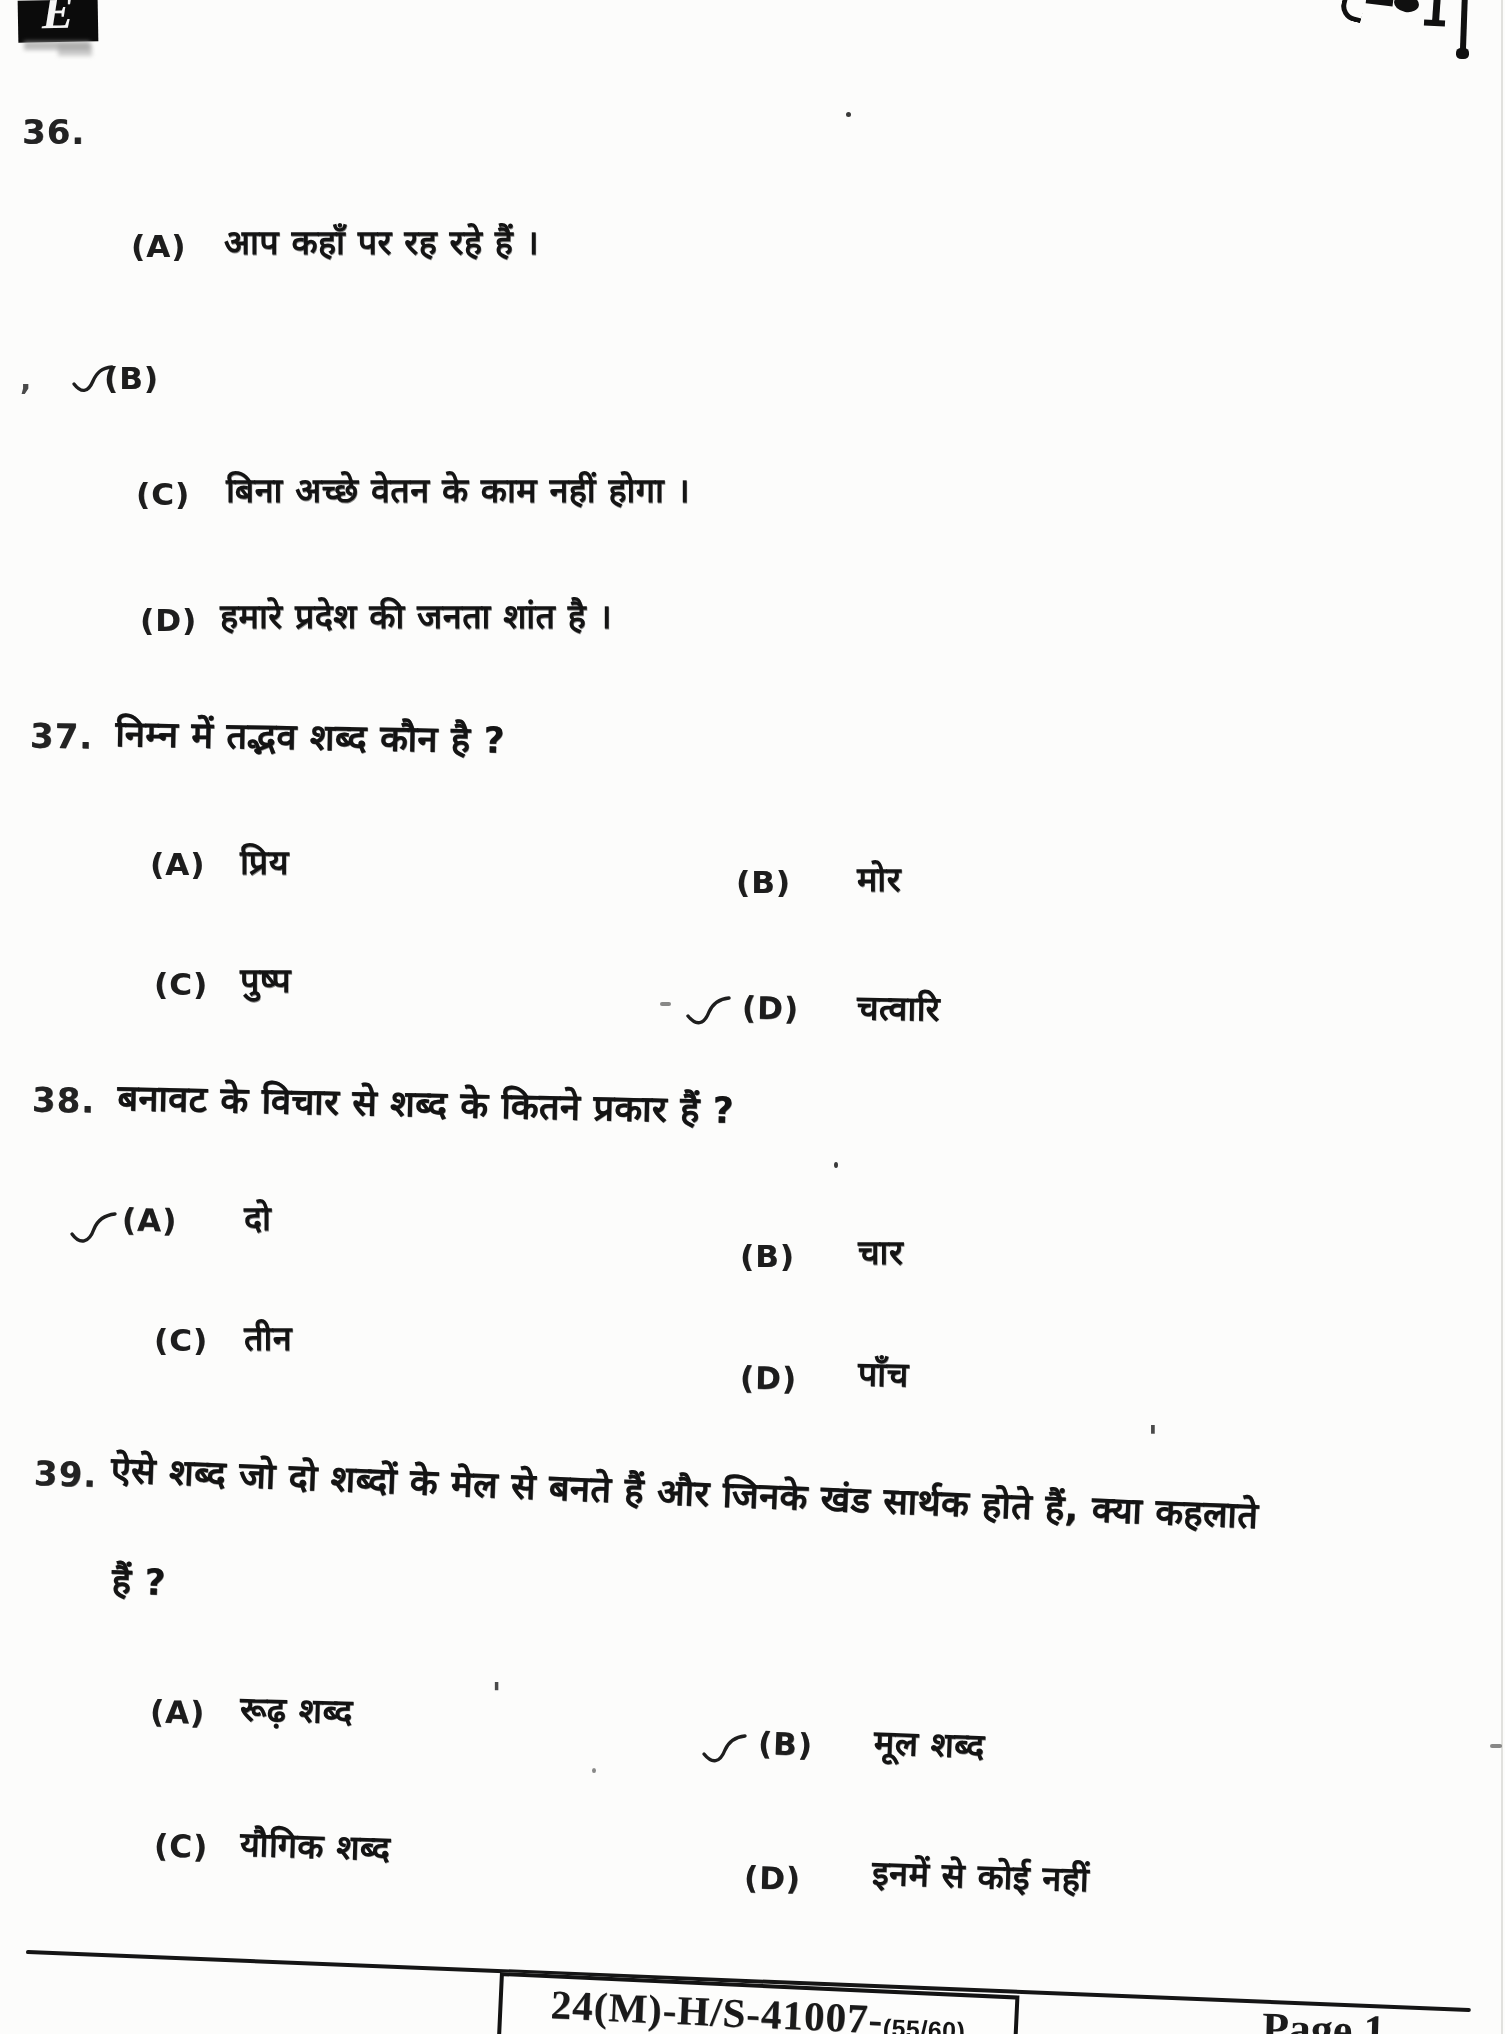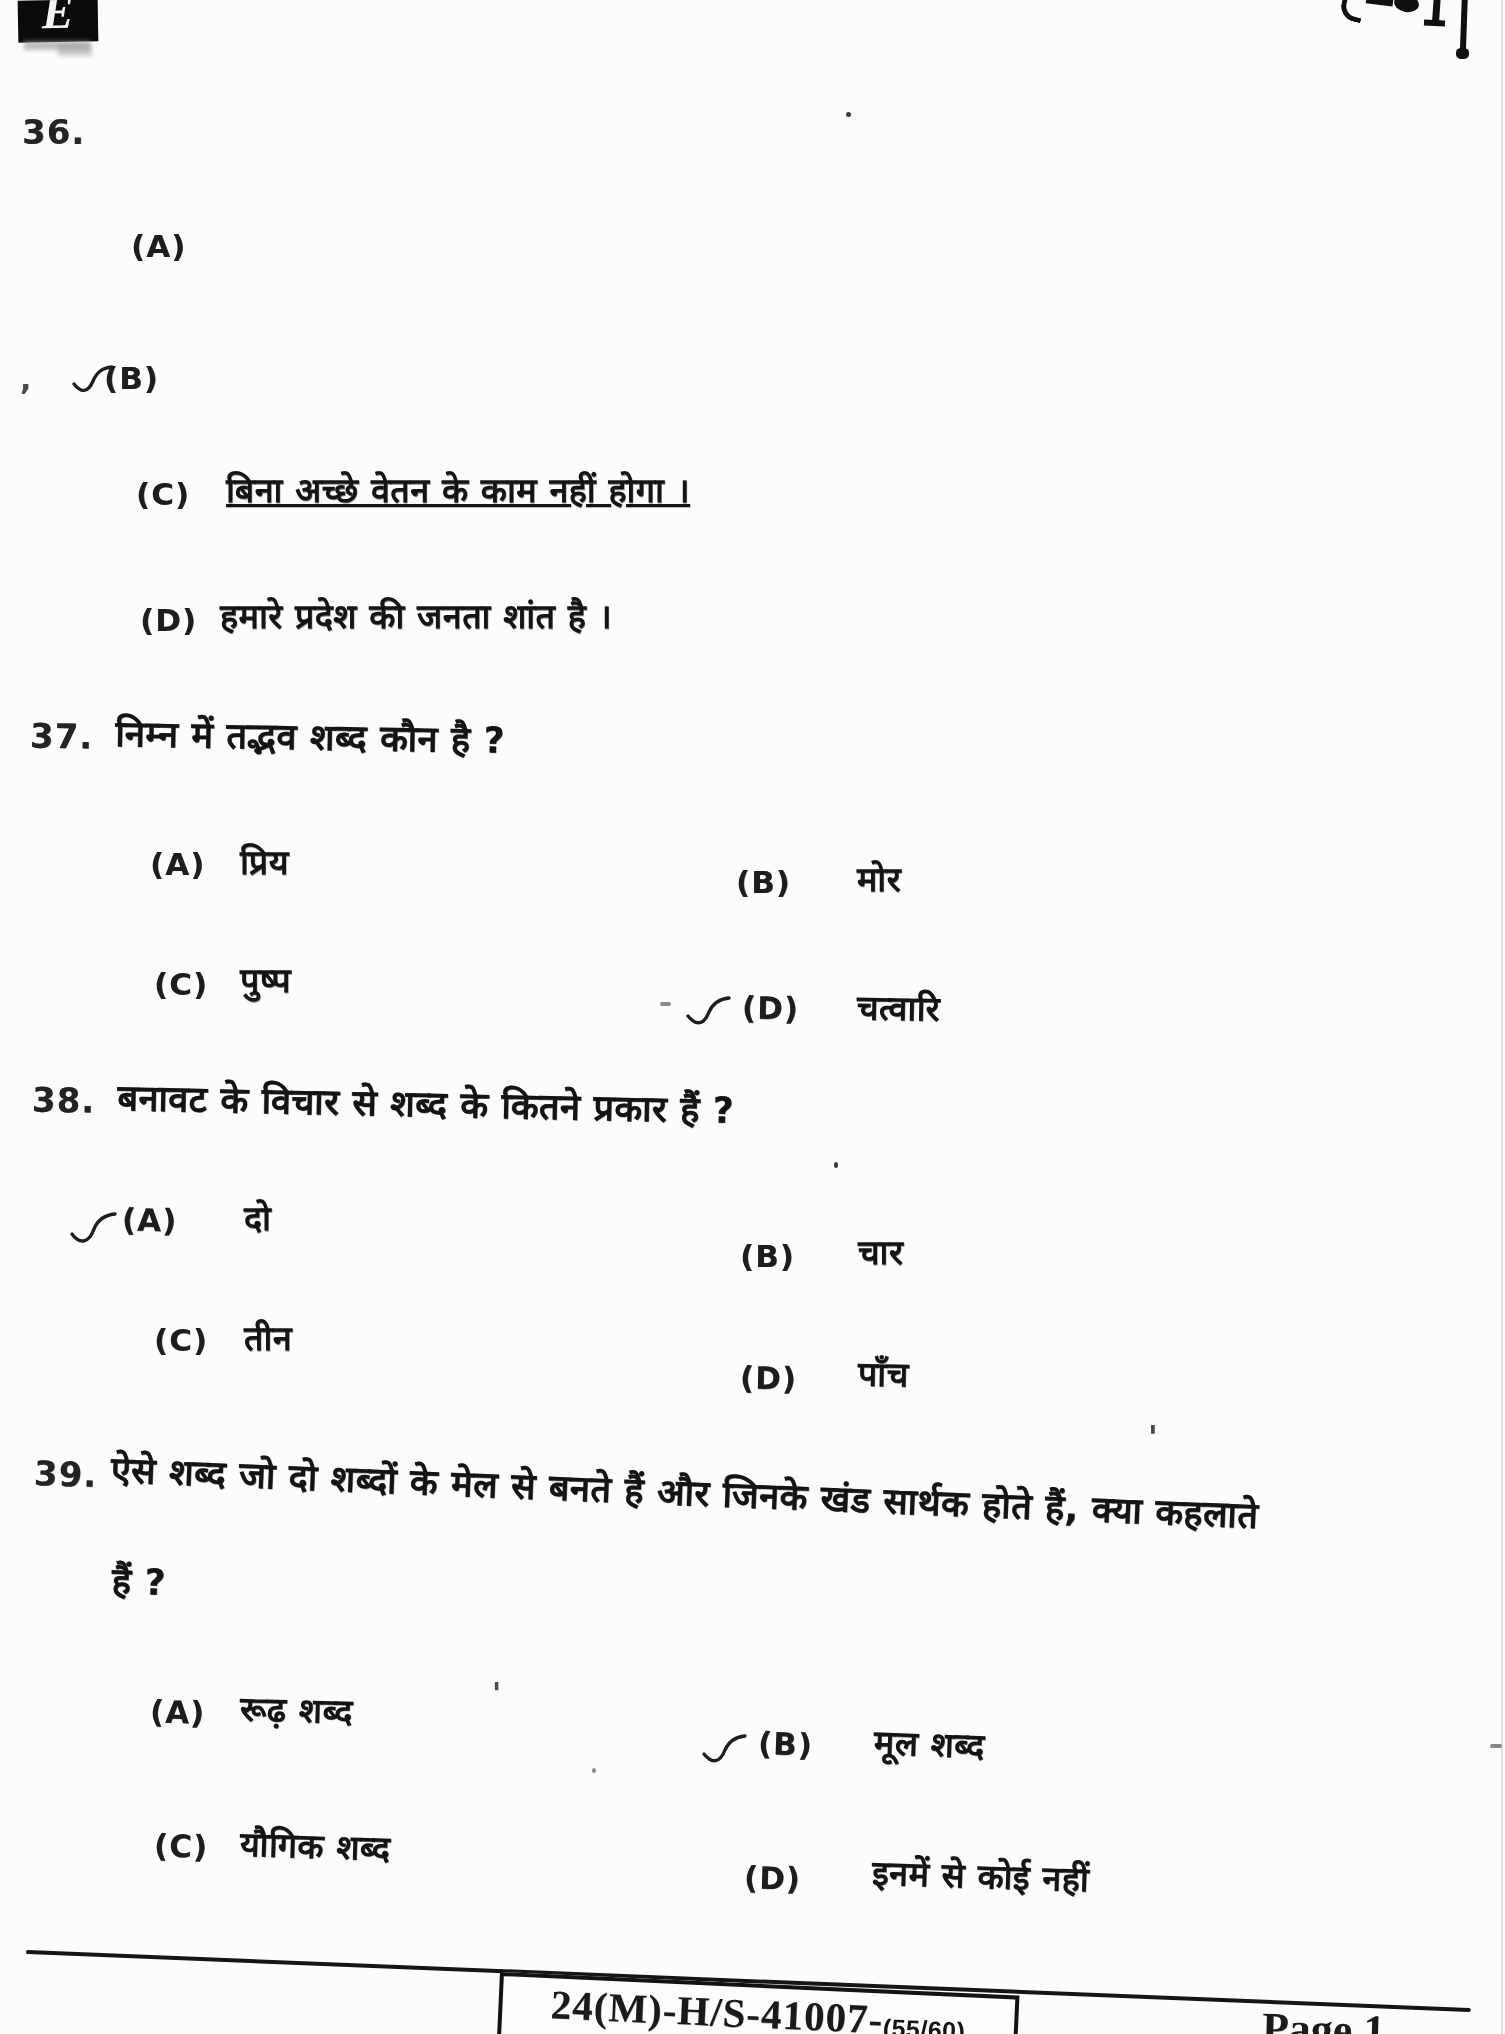--- a/index.html
+++ b/index.html
@@ -106,29 +106,30 @@
   <div class="corner-one"></div>
   <div class="corner-one-foot"></div>
   <div class="corner-bracket"></div>
   <div class="corner-bracket-foot"></div>
   <div class="edge-line"></div>
 
   <span class="abs qnum" style="left:22px;top:112px;">36.</span>
   <div class="speck" style="left:846px;top:112px;width:5px;height:5px;"></div>
 
   <span class="abs olabel" style="left:131px;top:228px;">(A)</span>
+  <span class="abs otext" style="left:224px;top:218px;">आप कहाँ पर रह रहे हैं ।</span>
 
   <span class="abs straymark" style="left:20px;top:362px;font-size:30px;">,</span>
   <svg class="tick-svg" style="left:72px;top:366px;" width="44" height="30" viewBox="0 0 44 30">
     <path d="M2 18 C9 27 16 27 21 15 C25 6 30 2 40 1" stroke="#1e1e1e" stroke-width="3.4" fill="none" stroke-linecap="round"></path>
   </svg>
   <span class="abs olabel" style="left:104px;top:360px;">(B)</span>
 
   <span class="abs olabel" style="left:136px;top:476px;">(C)</span>
-  <span class="abs otext" style="left:226px;top:466px;text-decoration:underline;">बिना अच्छे वेतन के काम नहीं होगा ।</span>
+  <span class="abs otext" style="left:226px;top:466px;">बिना अच्छे वेतन के काम नहीं होगा ।</span>
 
   <span class="abs olabel" style="left:140px;top:602px;">(D)</span>
   <span class="abs otext" style="left:220px;top:592px;">हमारे प्रदेश की जनता शांत है ।</span>
 
   <span class="abs qnum" style="left:30px;top:716px;transform:rotate(1deg);">37.</span>
   <span class="abs qtext" style="left:116px;top:708px;transform:rotate(1deg);transform-origin:left top;">निम्न में तद्भव शब्द कौन है ?</span>
 
   <span class="abs olabel" style="left:150px;top:846px;">(A)</span>
   <span class="abs otext" style="left:240px;top:838px;">प्रिय</span>
 

